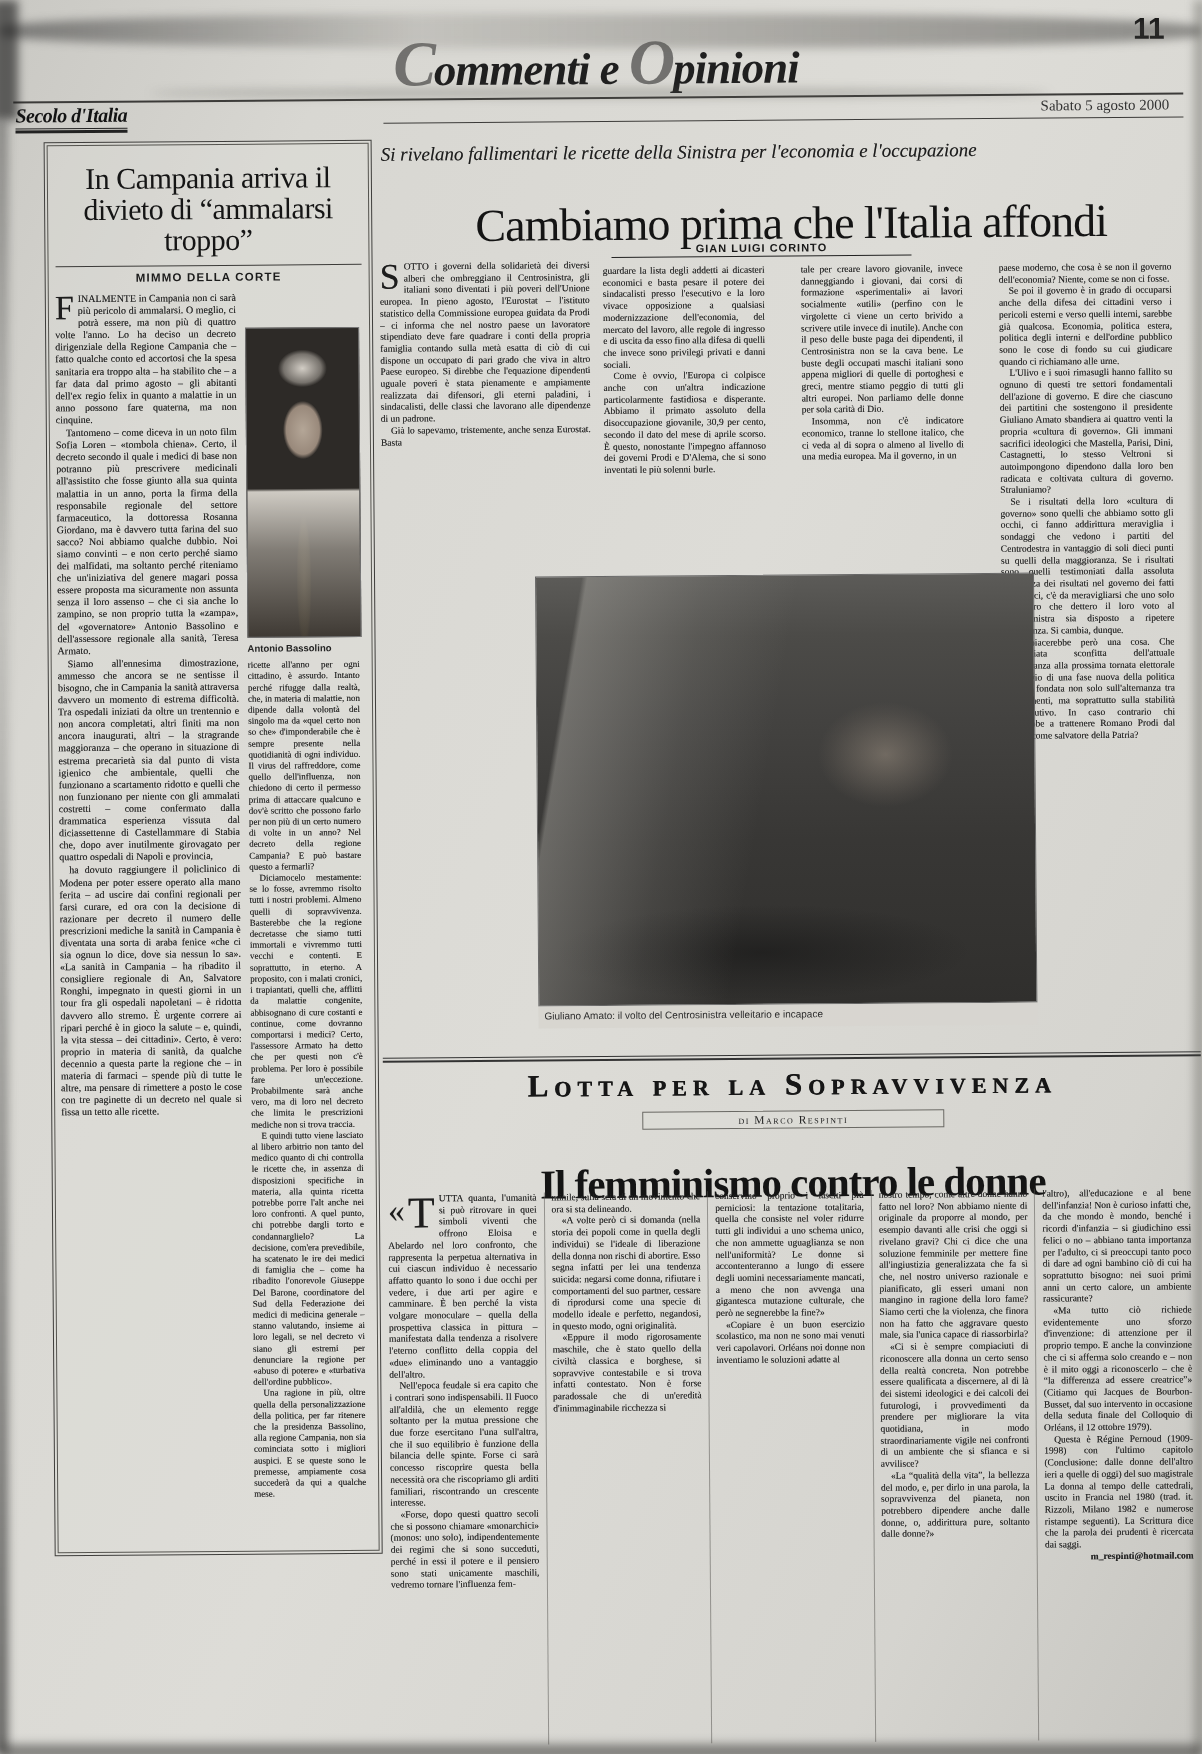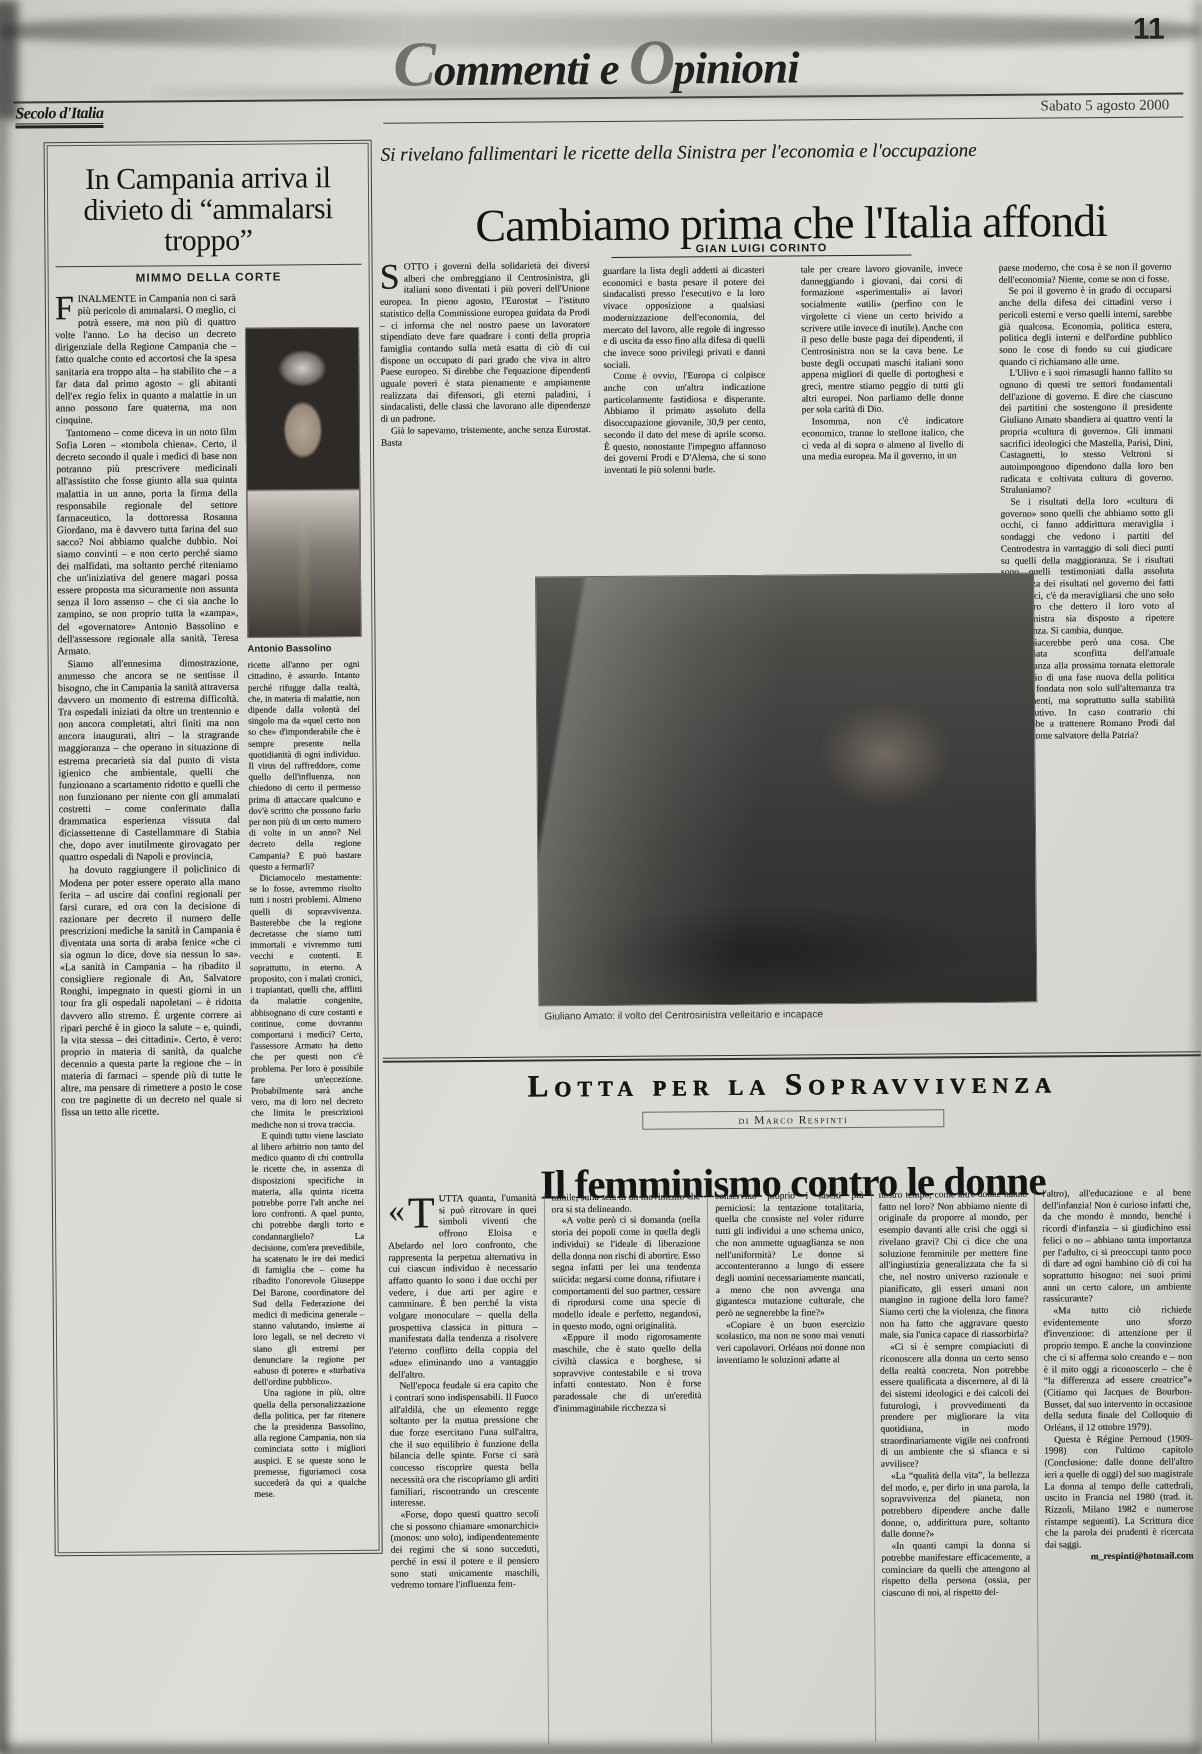--- a/index.html
+++ b/index.html
@@ -17,21 +17,21 @@
   .s6{left:150px;top:88px;width:900px;height:10px;background:rgba(90,88,84,.30);border-radius:50%;}
 
   
   .pagenum{position:absolute;top:16px;right:32px;font-family:"Liberation Sans",sans-serif;font-weight:700;font-size:30px;color:#161616;}
   .section-title{position:absolute;top:26px;left:0;width:100%;text-align:center;white-space:nowrap;}
   .section-title .init{font-style:italic;font-weight:700;font-size:64px;color:#72716f;letter-spacing:-2px;}
   .section-title .rest{font-style:italic;font-weight:700;font-size:45px;color:#1f1f1f;letter-spacing:-1px;}
   .rule{position:absolute;background:#3c3b39;height:1.5px;}
   .r-top{left:18px;top:97px;width:1170px;}
   .r-date{left:388px;top:121px;width:800px;height:1px;}
-  .masthead{position:absolute;left:20px;top:100px;font-weight:700;font-style:italic;font-size:16px;letter-spacing:-0.5px;color:#131313;border-bottom:3px solid #222;padding-bottom:1px;}
+  .masthead{position:absolute;left:20px;top:100px;font-weight:700;font-style:italic;font-size:20px;letter-spacing:-0.5px;color:#131313;border-bottom:3px solid #222;padding-bottom:1px;}
   .masthead::after{content:"";display:block;height:1px;background:#222;margin-top:1px;}
   .edition-date{position:absolute;right:28px;top:101px;font-size:15px;color:#333;}
 
   
   .bp{margin:0;text-align:justify;text-indent:10px;hyphens:auto;text-shadow:0 0 .4px rgba(20,20,20,.55);}
   .ni{text-indent:0;}
   .dc::first-letter{float:left;font-size:34px;line-height:27px;padding:1px 4px 0 0;color:#1d1d1d;}
 
   
   .leftbox{position:absolute;left:48px;top:138px;width:326px;height:1412px;border:1.5px solid #3f3e3c;overflow:hidden;background:rgba(224,223,218,.35);}
@@ -110,21 +110,21 @@
           <p class="bp">Tantomeno – come diceva in un noto film Sofia Loren – «tombola chiena». Certo, il decreto secondo il quale i medici di base non potranno più prescrivere medicinali all'assistito che fosse giunto alla sua quinta malattia in un anno, porta la firma della responsabile regionale del settore farmaceutico, la dottoressa Rosanna Giordano, ma è davvero tutta farina del suo sacco? Noi abbiamo qualche dubbio. Noi siamo convinti – e non certo perché siamo dei malfidati, ma soltanto perché riteniamo che un'iniziativa del genere magari possa essere proposta ma sicuramente non assunta senza il loro assenso – che ci sia anche lo zampino, se non proprio tutta la «zampa», del «governatore» Antonio Bassolino e dell'assessore regionale alla sanità, Teresa Armato.</p>
           <p class="bp">Siamo all'ennesima dimostrazione, ammesso che ancora se ne sentisse il bisogno, che in Campania la sanità attraversa davvero un momento di estrema difficoltà. Tra ospedali iniziati da oltre un trentennio e non ancora completati, altri finiti ma non ancora inaugurati, altri – la stragrande maggioranza – che operano in situazione di estrema precarietà sia dal punto di vista igienico che ambientale, quelli che funzionano a scartamento ridotto e quelli che non funzionano per niente con gli ammalati costretti – come confermato dalla drammatica esperienza vissuta dal diciassettenne di Castellammare di Stabia che, dopo aver inutilmente girovagato per quattro ospedali di Napoli e provincia,</p>
           <p class="bp">ha dovuto raggiungere il policlinico di Modena per poter essere operato alla mano ferita – ad uscire dai confini regionali per farsi curare, ed ora con la decisione di razionare per decreto il numero delle prescrizioni mediche la sanità in Campania è diventata una sorta di araba fenice «che ci sia ognun lo dice, dove sia nessun lo sa». «La sanità in Campania – ha ribadito il consigliere regionale di An, Salvatore Ronghi, impegnato in questi giorni in un tour fra gli ospedali napoletani – è ridotta davvero allo stremo. È urgente correre ai ripari perché è in gioco la salute – e, quindi, la vita stessa – dei cittadini». Certo, è vero: proprio in materia di sanità, da qualche decennio a questa parte la regione che – in materia di farmaci – spende più di tutte le altre, ma pensare di rimettere a posto le cose con tre paginette di un decreto nel quale si fissa un tetto alle ricette.</p>
         </div>
         <div class="lb-colR">
           <div class="photo-bassolino"></div>
           <div class="cap-bassolino">Antonio Bassolino</div>
           <p class="bp ni">ricette all'anno per ogni cittadino, è assurdo. Intanto perché rifugge dalla realtà, che, in materia di malattie, non dipende dalla volontà del singolo ma da «quel certo non so che» d'imponderabile che è sempre presente nella quotidianità di ogni individuo. Il virus del raffreddore, come quello dell'influenza, non chiedono di certo il permesso prima di attaccare qualcuno e dov'è scritto che possono farlo per non più di un certo numero di volte in un anno? Nel decreto della regione Campania? E può bastare questo a fermarli?</p>
           <p class="bp">Diciamocelo mestamente: se lo fosse, avremmo risolto tutti i nostri problemi. Almeno quelli di sopravvivenza. Basterebbe che la regione decretasse che siamo tutti immortali e vivremmo tutti vecchi e contenti. E soprattutto, in eterno. A proposito, con i malati cronici, i trapiantati, quelli che, afflitti da malattie congenite, abbisognano di cure costanti e continue, come dovranno comportarsi i medici? Certo, l'assessore Armato ha detto che per questi non c'è problema. Per loro è possibile fare un'eccezione. Probabilmente sarà anche vero, ma di loro nel decreto che limita le prescrizioni mediche non si trova traccia.</p>
           <p class="bp">E quindi tutto viene lasciato al libero arbitrio non tanto del medico quanto di chi controlla le ricette che, in assenza di disposizioni specifiche in materia, alla quinta ricetta potrebbe porre l'alt anche nei loro confronti. A quel punto, chi potrebbe dargli torto e condannarglielo? La decisione, com'era prevedibile, ha scatenato le ire dei medici di famiglia che – come ha ribadito l'onorevole Giuseppe Del Barone, coordinatore del Sud della Federazione dei medici di medicina generale – stanno valutando, insieme ai loro legali, se nel decreto vi siano gli estremi per denunciare la regione per «abuso di potere» e «turbativa dell'ordine pubblico».</p>
-          <p class="bp">Una ragione in più, oltre quella della personalizzazione della politica, per far ritenere che la presidenza Bassolino, alla regione Campania, non sia cominciata sotto i migliori auspici. E se queste sono le premesse, figuriamoci cosa succederà da qui a qualche mese.</p>
+          <p class="bp">Una ragione in più, oltre quella della personalizzazione della politica, per far ritenere che la presidenza Bassolino, alla regione Campania, non sia cominciata sotto i migliori auspici. E se queste sono le premesse, ampiamente cosa succederà da qui a qualche mese.</p>
         </div>
       </div>
     </div>
 
     <div class="main">
       <div class="kicker">Si rivelano fallimentari le ricette della Sinistra per l'economia e l'occupazione</div>
       <h1 class="headline">Cambiamo prima che l'Italia affondi</h1>
       <div class="m-byline">GIAN LUIGI CORINTO</div>
 
       <div class="mcol c1">
@@ -171,21 +171,20 @@
           <p class="bp">«Eppure il modo rigorosamente maschile, che è stato quello della civiltà classica e borghese, si sopravvive contestabile e si trova infatti contestato. Non è forse paradossale che di un'eredità d'inimmaginabile ricchezza si</p>
         </div>
         <div class="bcol">
           <p class="bp ni">conservino proprio i lasciti più perniciosi: la tentazione totalitaria, quella che consiste nel voler ridurre tutti gli individui a uno schema unico, che non ammette uguaglianza se non nell'uniformità? Le donne si accontenteranno a lungo di essere degli uomini necessariamente mancati, a meno che non avvenga una gigantesca mutazione culturale, che però ne segnerebbe la fine?»</p>
           <p class="bp">«Copiare è un buon esercizio scolastico, ma non ne sono mai venuti veri capolavori. Orléans noi donne non inventiamo le soluzioni adatte al</p>
         </div>
         <div class="bcol">
           <p class="bp ni">nostro tempo, come altre donne hanno fatto nel loro? Non abbiamo niente di originale da proporre al mondo, per esempio davanti alle crisi che oggi si rivelano gravi? Chi ci dice che una soluzione femminile per mettere fine all'ingiustizia generalizzata che fa sì che, nel nostro universo razionale e pianificato, gli esseri umani non mangino in ragione della loro fame? Siamo certi che la violenza, che finora non ha fatto che aggravare questo male, sia l'unica capace di riassorbirla?</p>
           <p class="bp">«Ci si è sempre compiaciuti di riconoscere alla donna un certo senso della realtà concreta. Non potrebbe essere qualificata a discernere, al di là dei sistemi ideologici e dei calcoli dei futurologi, i provvedimenti da prendere per migliorare la vita quotidiana, in modo straordinariamente vigile nei confronti di un ambiente che si sfianca e si avvilisce?</p>
           <p class="bp">«La “qualità della vita”, la bellezza del modo, e, per dirlo in una parola, la sopravvivenza del pianeta, non potrebbero dipendere anche dalle donne, o, addirittura pure, soltanto dalle donne?»</p>
-          <p class="bp">«In quanti campi la donna si potrebbe manifestare efficacemente, a cominciare da quelli che attengono al rispetto della persona (ossia, per ciascuno di noi, al rispetto del-</p>
         </div>
         <div class="bcol">
           <p class="bp ni">l'altro), all'educazione e al bene dell'infanzia! Non è curioso infatti che, da che mondo è mondo, benché i ricordi d'infanzia – si giudichino essi felici o no – abbiano tanta importanza per l'adulto, ci si preoccupi tanto poco di dare ad ogni bambino ciò di cui ha soprattutto bisogno: nei suoi primi anni un certo calore, un ambiente rassicurante?</p>
           <p class="bp">«Ma tutto ciò richiede evidentemente uno sforzo d'invenzione: di attenzione per il proprio tempo. E anche la convinzione che ci si afferma solo creando e – non è il mito oggi a riconoscerlo – che è “la differenza ad essere creatrice”» (Citiamo qui Jacques de Bourbon-Busset, dal suo intervento in occasione della seduta finale del Colloquio di Orléans, il 12 ottobre 1979).</p>
           <p class="bp">Questa è Régine Pernoud (1909-1998) con l'ultimo capitolo (Conclusione: dalle donne dell'altro ieri a quelle di oggi) del suo magistrale La donna al tempo delle cattedrali, uscito in Francia nel 1980 (trad. it. Rizzoli, Milano 1982 e numerose ristampe seguenti). La Scrittura dice che la parola dei prudenti è ricercata dai saggi.</p>
           <p class="bp email">m_respinti@hotmail.com</p>
         </div>
       </div>
     </div>
 

